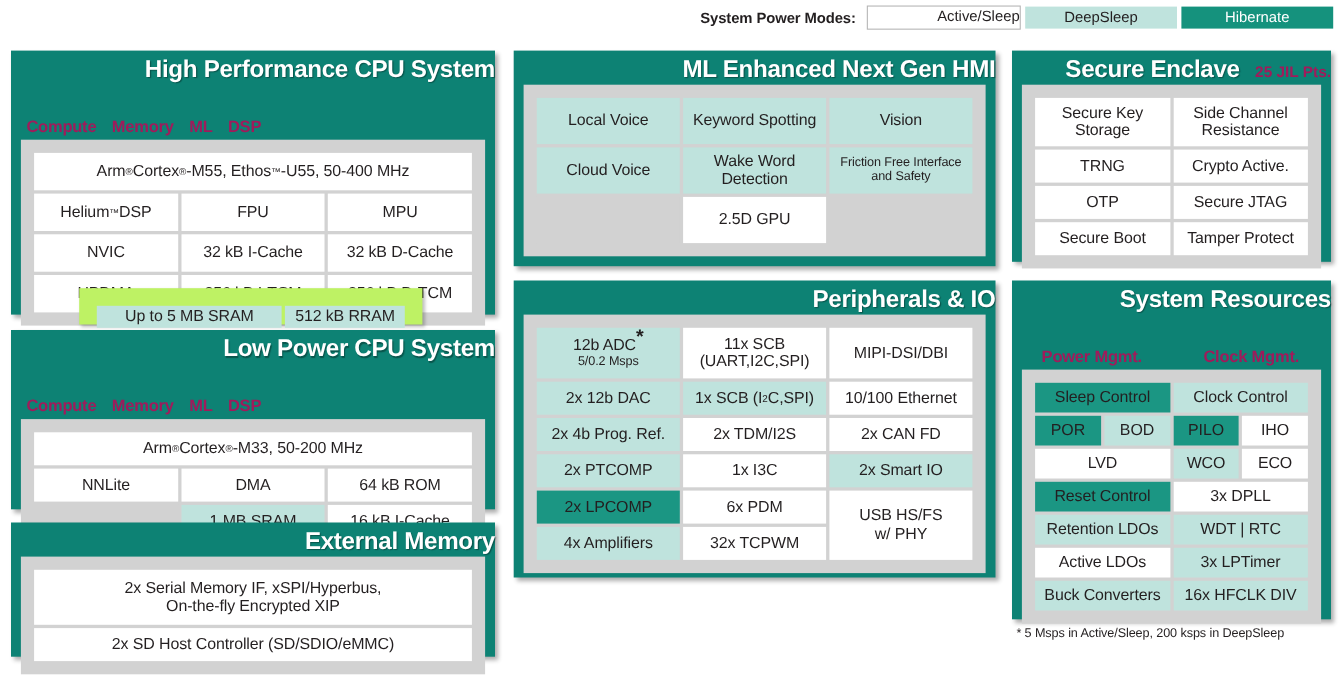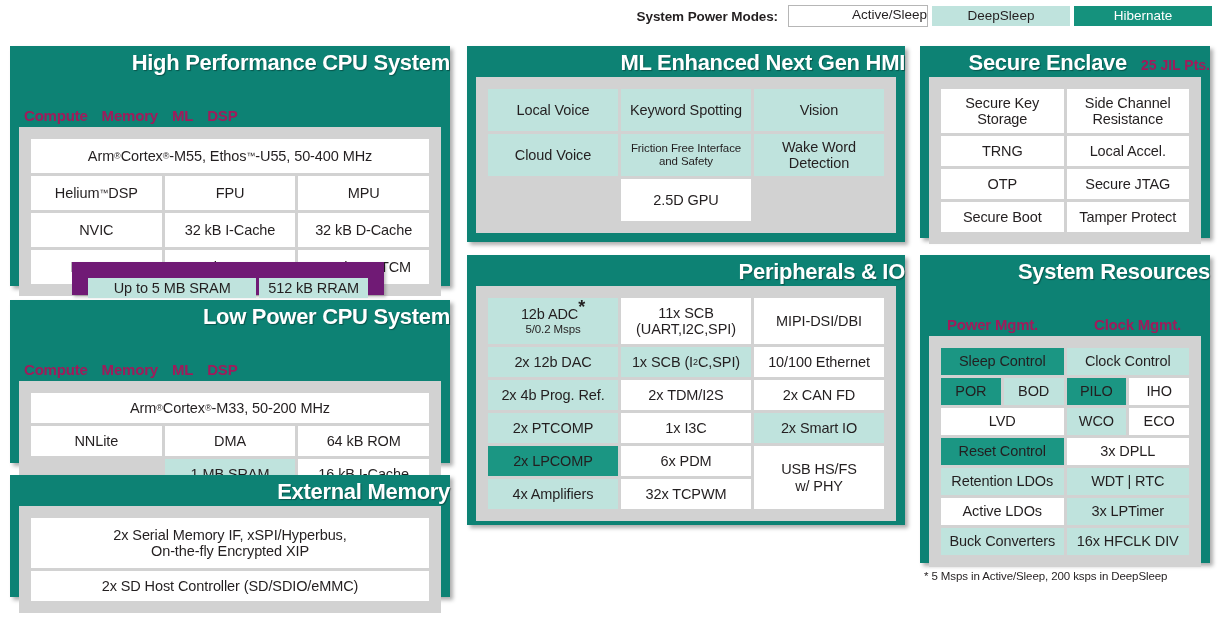--- a/index.html
+++ b/index.html
@@ -85,21 +85,21 @@
   
   #hp-cpu{left:10px;top:46px;width:440px;height:240px;}
   #hp-cpu .grid{
     grid-template-columns:1fr 1fr 1fr;
     grid-template-rows:34px 34px 34px 34px;
   }
   #hp-cpu .span3{grid-column:1 / span 3;}
 
   #sram-bar{
     position:absolute;left:72px;top:262px;width:312px;height:33px;
-    background:#701a75;display:grid;grid-template-columns:1.55fr 1fr;gap:3px;
+    background:#bef264;display:grid;grid-template-columns:1.55fr 1fr;gap:3px;
     padding:16px;box-sizing:border-box;
     box-shadow:2px 2px 3px rgba(0,0,0,0.25);
   }
   #sram-bar .cell{font-size:14.5px;}
 
   #lp-cpu{left:10px;top:300px;width:440px;height:163px;}
   #lp-cpu .grid{
     grid-template-columns:1fr 1fr 1fr;
     grid-template-rows:30px 30px 30px;
   }
@@ -219,24 +219,24 @@
   </div>
 </div>
 
 <div class="panel" id="hmi">
   <div class="panel-title">ML Enhanced Next Gen HMI</div>
   <div class="grid">
     <div class="cell deep">Local Voice</div>
     <div class="cell deep">Keyword Spotting</div>
     <div class="cell deep">Vision</div>
     <div class="cell deep">Cloud Voice</div>
+    <div class="cell deep">Wake Word Detection</div>
     <div class="cell deep">
         <span class="small">Friction Free Interface and Safety</span>
       </div>
-    <div class="cell deep">Wake Word Detection</div>
     <div class="cell empty"></div>
     <div class="cell gpu">2.5D GPU</div>
     <div class="cell empty"></div>
   </div>
 </div>
 
 <div class="panel" id="periph">
   <div class="panel-title">Peripherals &amp; IO</div>
   <div class="grid">
     <div class="cell deep">
@@ -290,21 +290,21 @@
         <span>Storage</span>
       </span>
     </div>
     <div class="cell">
       <span>
         <span>Side Channel</span><br>
         <span>Resistance</span>
       </span>
     </div>
     <div class="cell">TRNG</div>
-    <div class="cell">Local Accel.</div>
+    <div class="cell">Crypto Active.</div>
     <div class="cell">OTP</div>
     <div class="cell">Secure JTAG</div>
     <div class="cell">Secure Boot</div>
     <div class="cell">Tamper Protect</div>
   </div>
 </div>
 
 <div class="panel" id="sysres">
   <div class="panel-title">System Resources</div>
   <div class="sublabels split">

